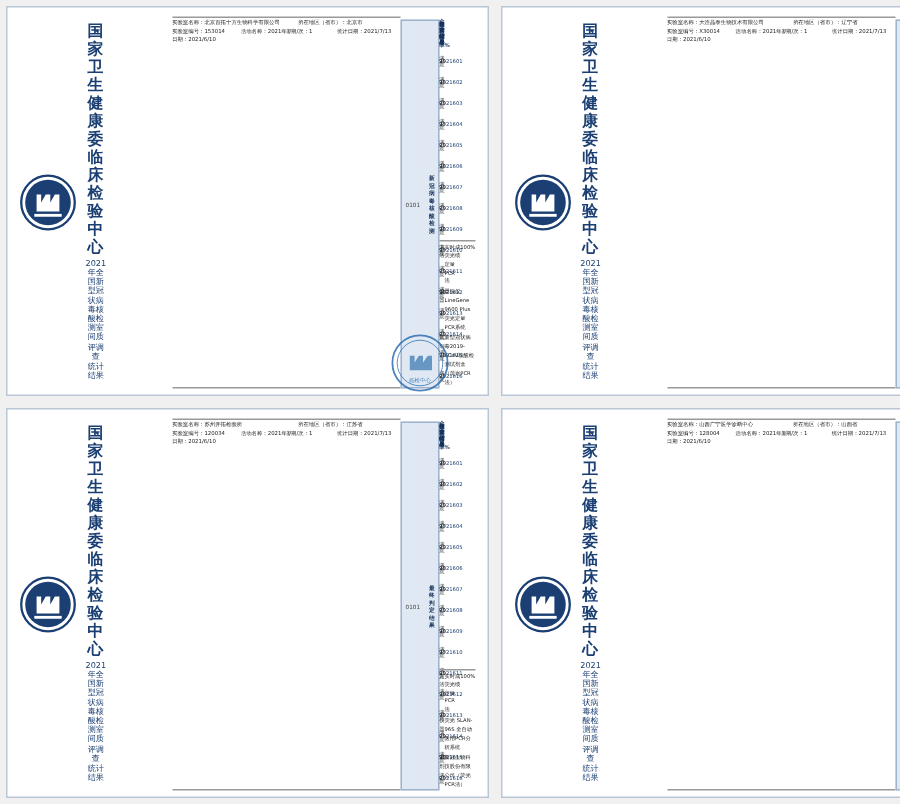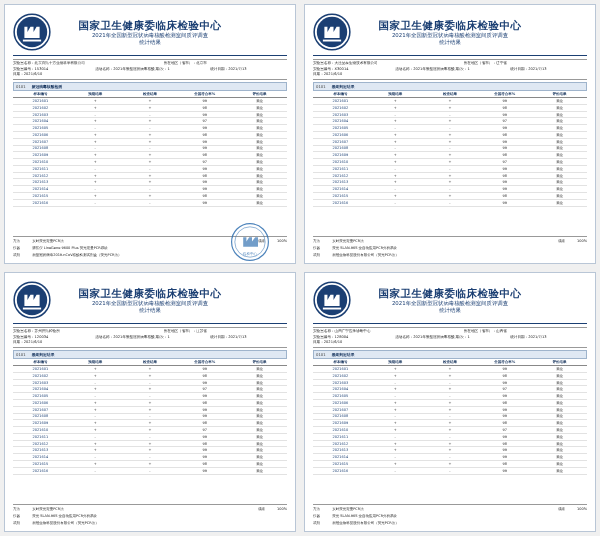--- a/index.html
+++ b/index.html
@@ -20,21 +20,21 @@
     position:relative;
     box-sizing:border-box;
     padding:4px;
   }
   .doc{
     width:100%;height:100%;
     background:#ffffff;
     border:1px solid #b9c6d6;
     box-sizing:border-box;
     padding:6px 8px 4px 8px;
-    display:flex;flex-direction:column;
+    display:flex;flex-direction:row;
     overflow:hidden;
   }
   
   .hdr{
     display:flex;align-items:center;
     gap:6px;
     padding:2px 0 3px 0;
   }
   .logo{
     width:38px;height:38px;flex:0 0 38px;

